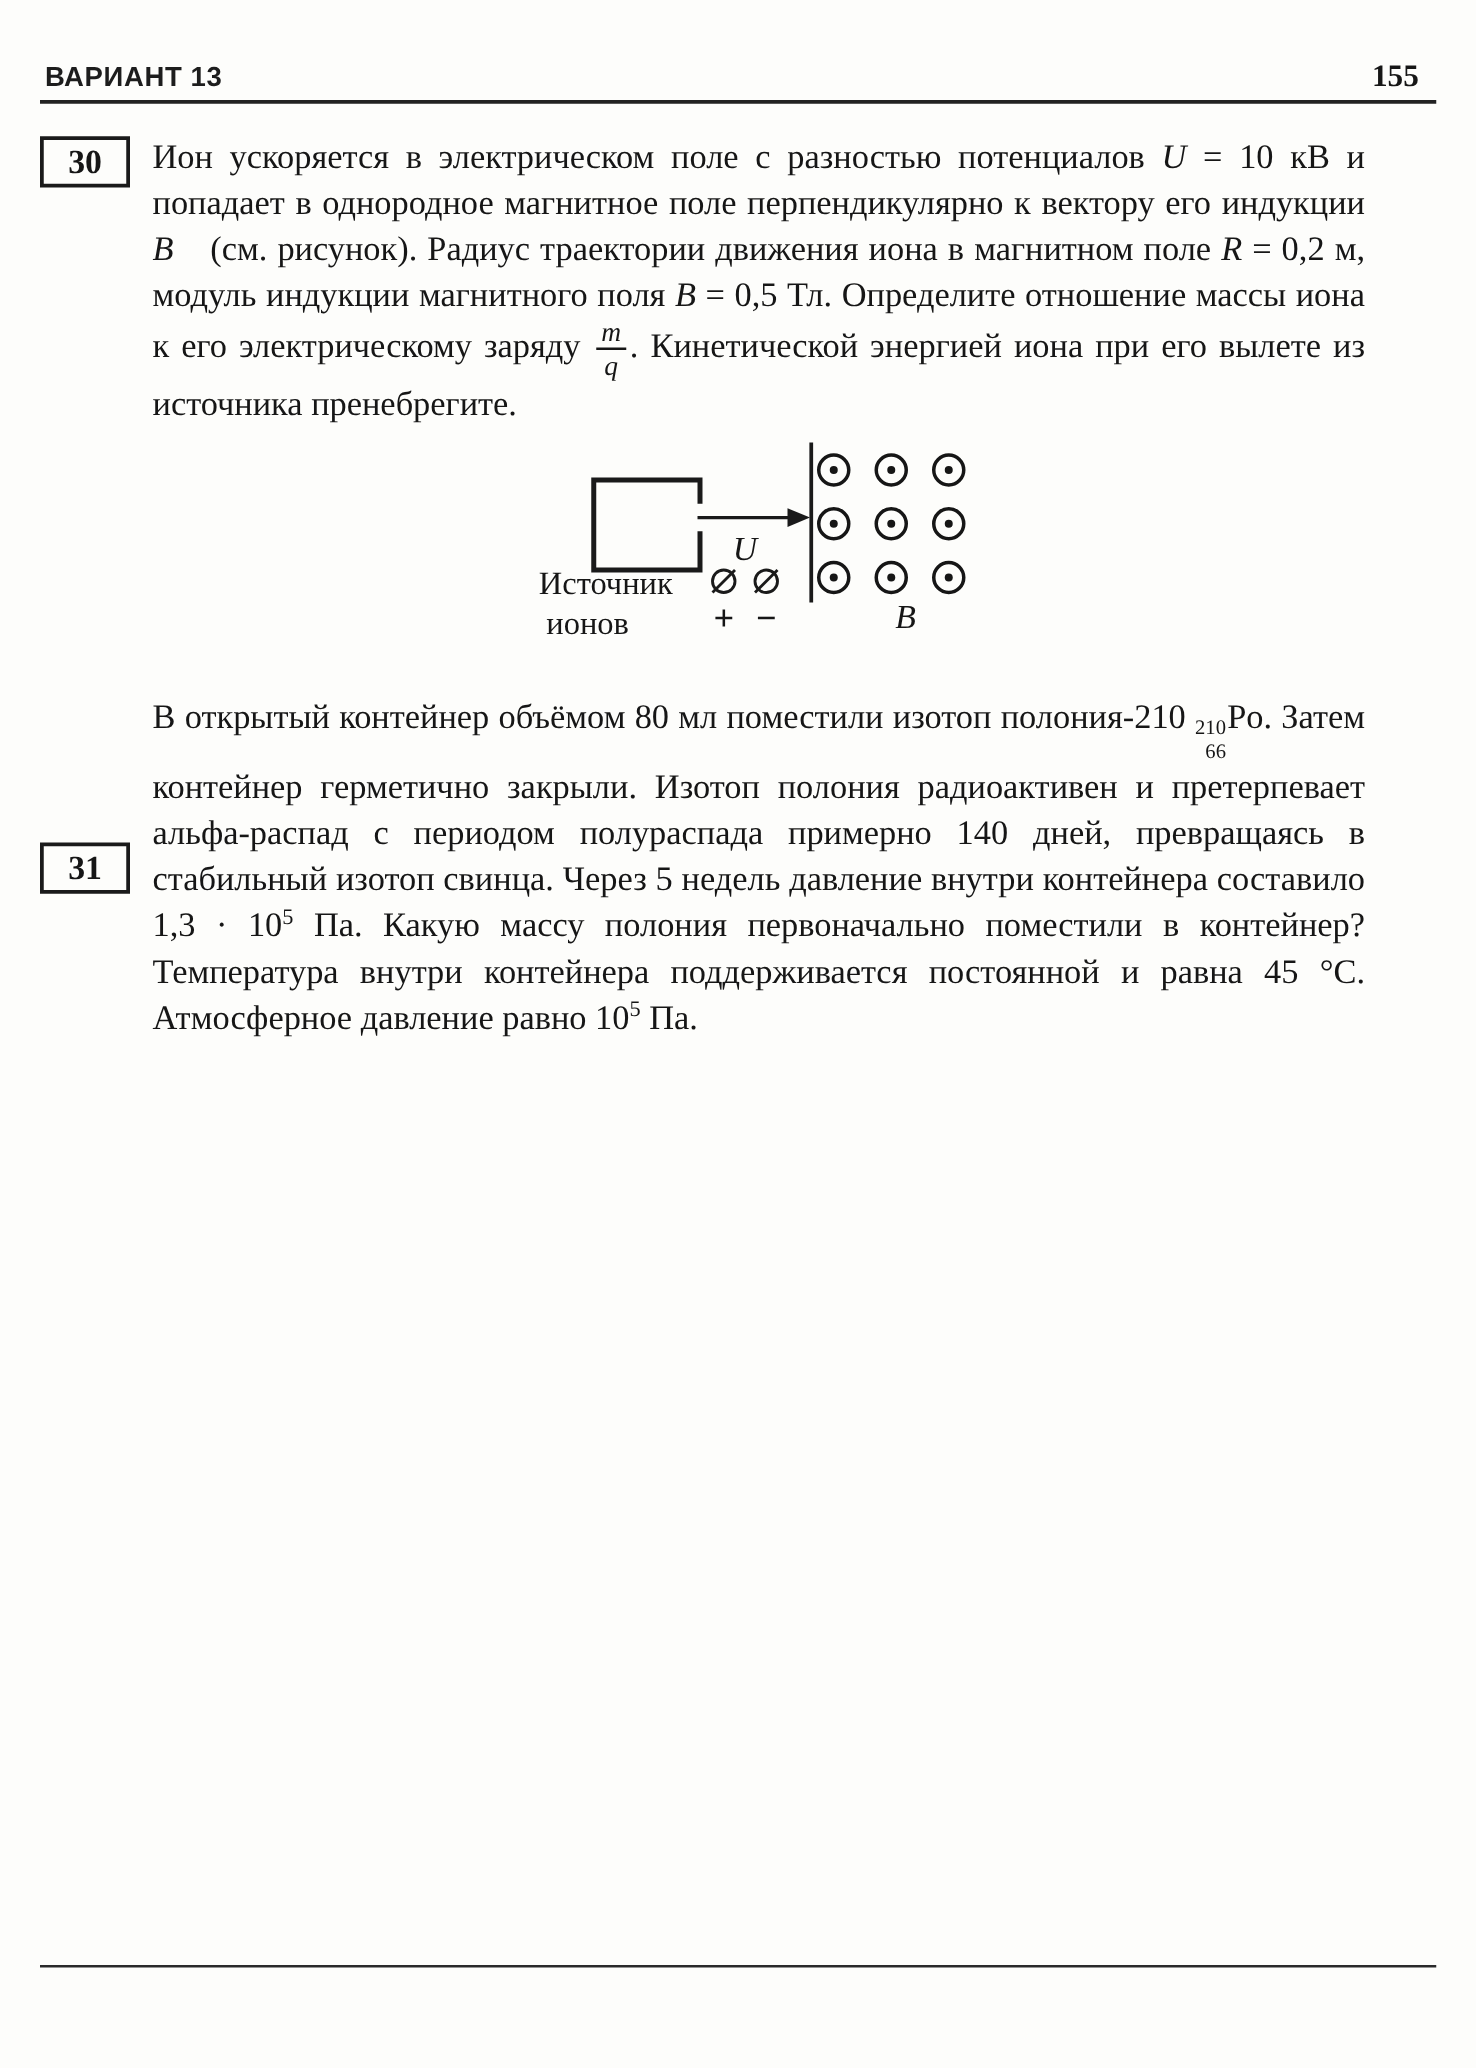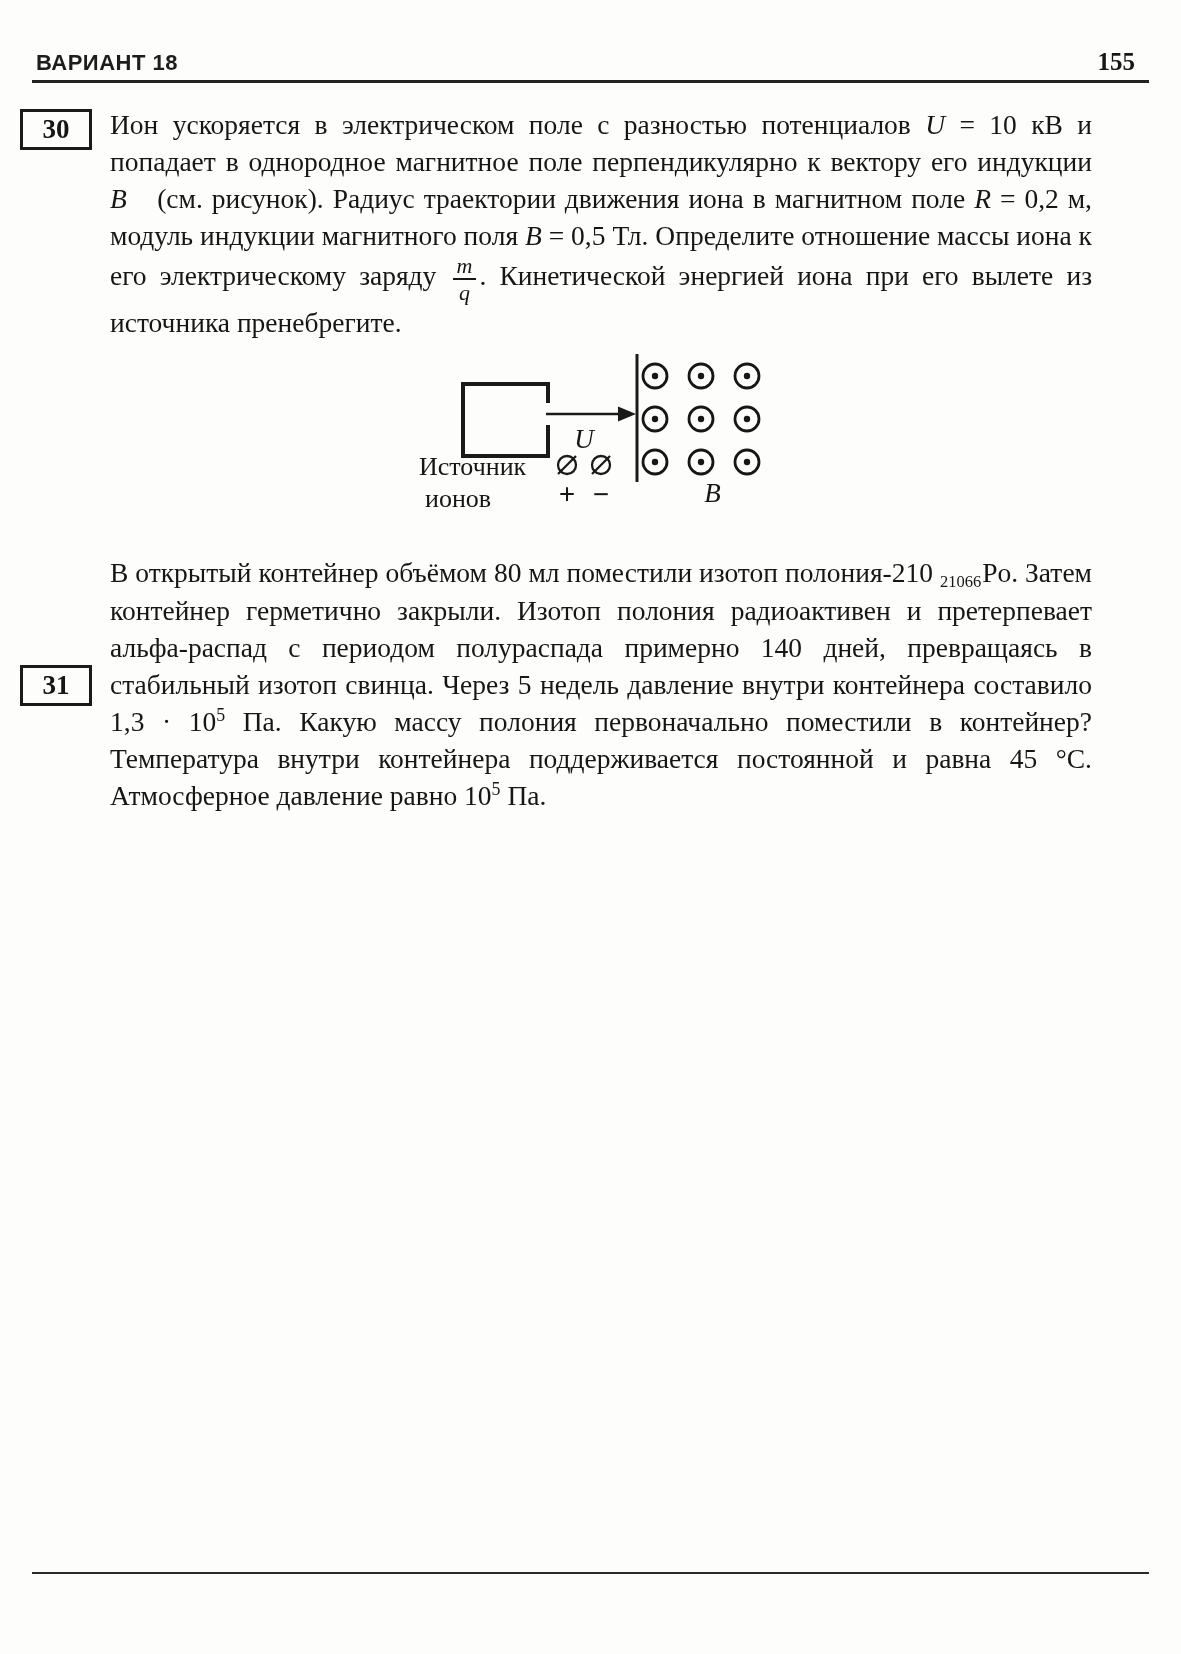--- a/index.html
+++ b/index.html
@@ -17,36 +17,36 @@
   
   .header { position:absolute; top:48px; left:36px; right:46px;
             display:flex; justify-content:space-between; align-items:baseline; }
   .variant { font-family:"Liberation Sans","DejaVu Sans",sans-serif;
              font-size:22px; font-weight:600; letter-spacing:0.5px; color:#1d1d1d; }
   .pagenum { font-size:25px; font-weight:600; }
   .header-rule { position:absolute; top:80px; left:32px; right:32px;
                  height:3px; background:#222; }
 
   
-  .content { position:absolute; top:106px; left:20px; right:89px; }
+  .content { position:absolute; top:106px; left:32px; right:89px; }
   .problem { display:flex; gap:18px; }
   .problem + .problem { margin-top:22px;align-items:center; }
   .numbox { width:72px; min-width:72px; height:41px; margin-top:3px;
             border:3px solid #1a1a1a;
             display:flex; align-items:center; justify-content:center;
             font-weight:bold; font-size:27px; }
   .ptext { flex:1; font-size:27.5px; line-height:37px; text-align:justify; }
 
   .i { font-style:italic; }
   .sup { font-size:65%; vertical-align:super; line-height:0; }
   .frac { display:inline-block; vertical-align:middle; text-align:center;
           line-height:1.05; font-size:0.8em; font-style:italic; margin:0 3px; }
   .frac .num { display:block; border-bottom:2px solid #161616; padding:0 4px 1px; }
   .frac .den { display:block; padding-top:1px; }
-  .prescript { display:inline-flex; flex-direction:row; text-align:right;
+  .prescript { display:inline-flex; flex-direction:column; text-align:right;
                font-size:0.6em; line-height:1.12; vertical-align:-0.3em;
                margin-right:1px; }
   .ps-sup, .ps-sub { display:block; }
 
   
   .figure { margin:10px 0 4px 305px; width:392px; }
   svg text { font-family:"Liberation Serif","DejaVu Serif",serif;
              font-size:26px; fill:#161616; }
   svg text.it { font-style:italic; font-size:27px; }
   svg text.sign { font-size:29px; font-weight:bold; }
@@ -60,21 +60,21 @@
   .footer { position:absolute; top:1581px; left:0; right:0; text-align:center; }
   .copyright { font-size:19px; font-weight:600; }
   .notice { font-size:17px; margin-top:4px; }
 </style>
 </head>
 <body>
 
 <div class="page">
 
   <div class="header">
-    <span class="variant">ВАРИАНТ 18</span>
+    <span class="variant">ВАРИАНТ 13</span>
     <span class="pagenum">155</span>
   </div>
   <div class="header-rule"></div>
 
   <div class="content">
 
     <section class="problem">
       <div class="numbox">30</div>
       <div class="ptext">
         <p>Ион ускоряется в электрическом поле с разностью потенциалов <span class="i">U</span> = 10 кВ и попадает в однородное магнитное поле перпендикулярно к вектору его индукции <span class="i">B⃗</span> (см. рисунок). Радиус траектории движения иона в магнитном поле <span class="i">R</span> = 0,2 м, модуль индукции магнитного поля <span class="i">B</span> = 0,5 Тл. Определите отношение массы иона к его электрическому заряду <span class="frac"><span class="num">m</span><span class="den">q</span></span>. Кинетической энергией иона при его вылете из источника пренебрегите.</p>

